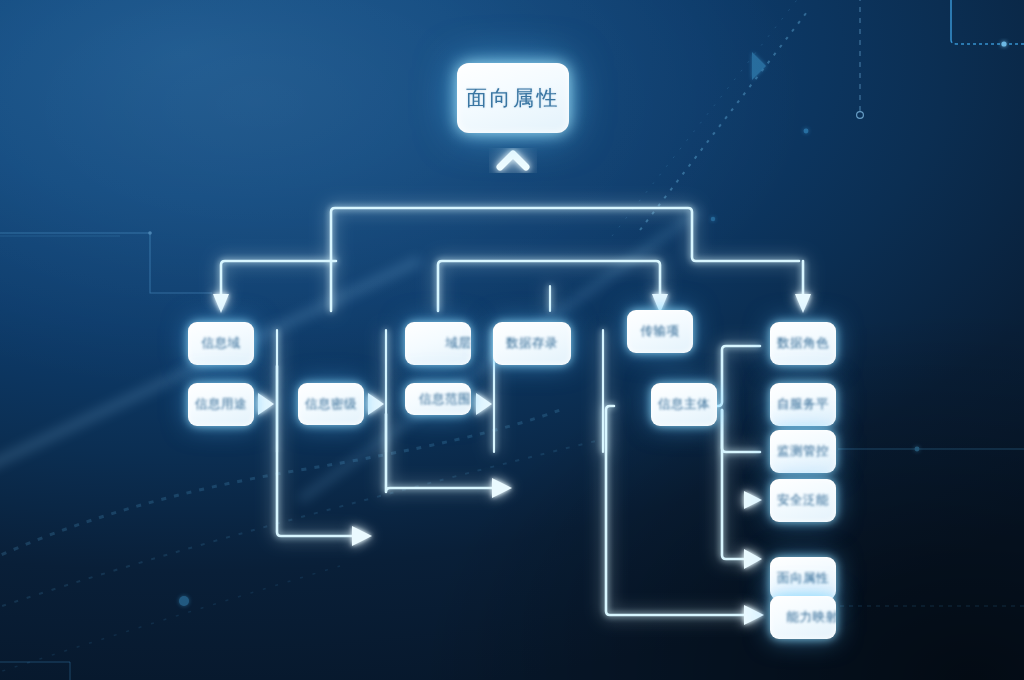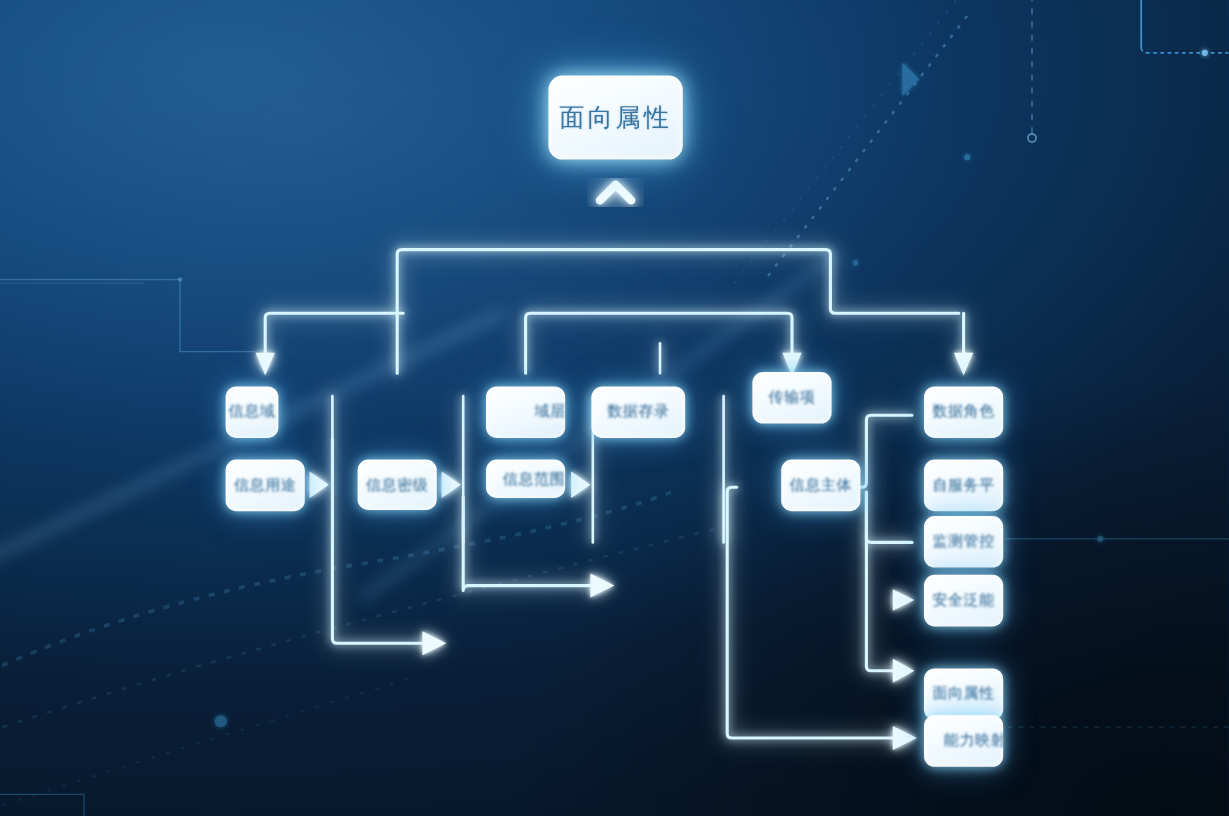--- a/index.html
+++ b/index.html
@@ -199,21 +199,21 @@
 
     <g filter="url(#neon)" fill="none" stroke="#f2fdff" stroke-width="7" stroke-linecap="round" stroke-linejoin="round">
       <path d="M500 167 L513 154 L526 167"></path>
     </g>
   </svg>
 
   <div class="node root" style="left:457px;top:63px;width:112px;height:70px;">
     <span>面向属性</span>
   </div>
 
-  <div class="node" style="left:188px;top:322px;width:44px;height:43px;">
+  <div class="node" style="left:188px;top:322px;width:66px;height:43px;">
     <span>信息域</span>
   </div>
   <div class="node" style="left:188px;top:383px;width:66px;height:43px;">
     <span>信息用途</span>
   </div>
 
   <div class="node" style="left:298px;top:383px;width:66px;height:42px;">
     <span>信息密级</span>
   </div>
 

